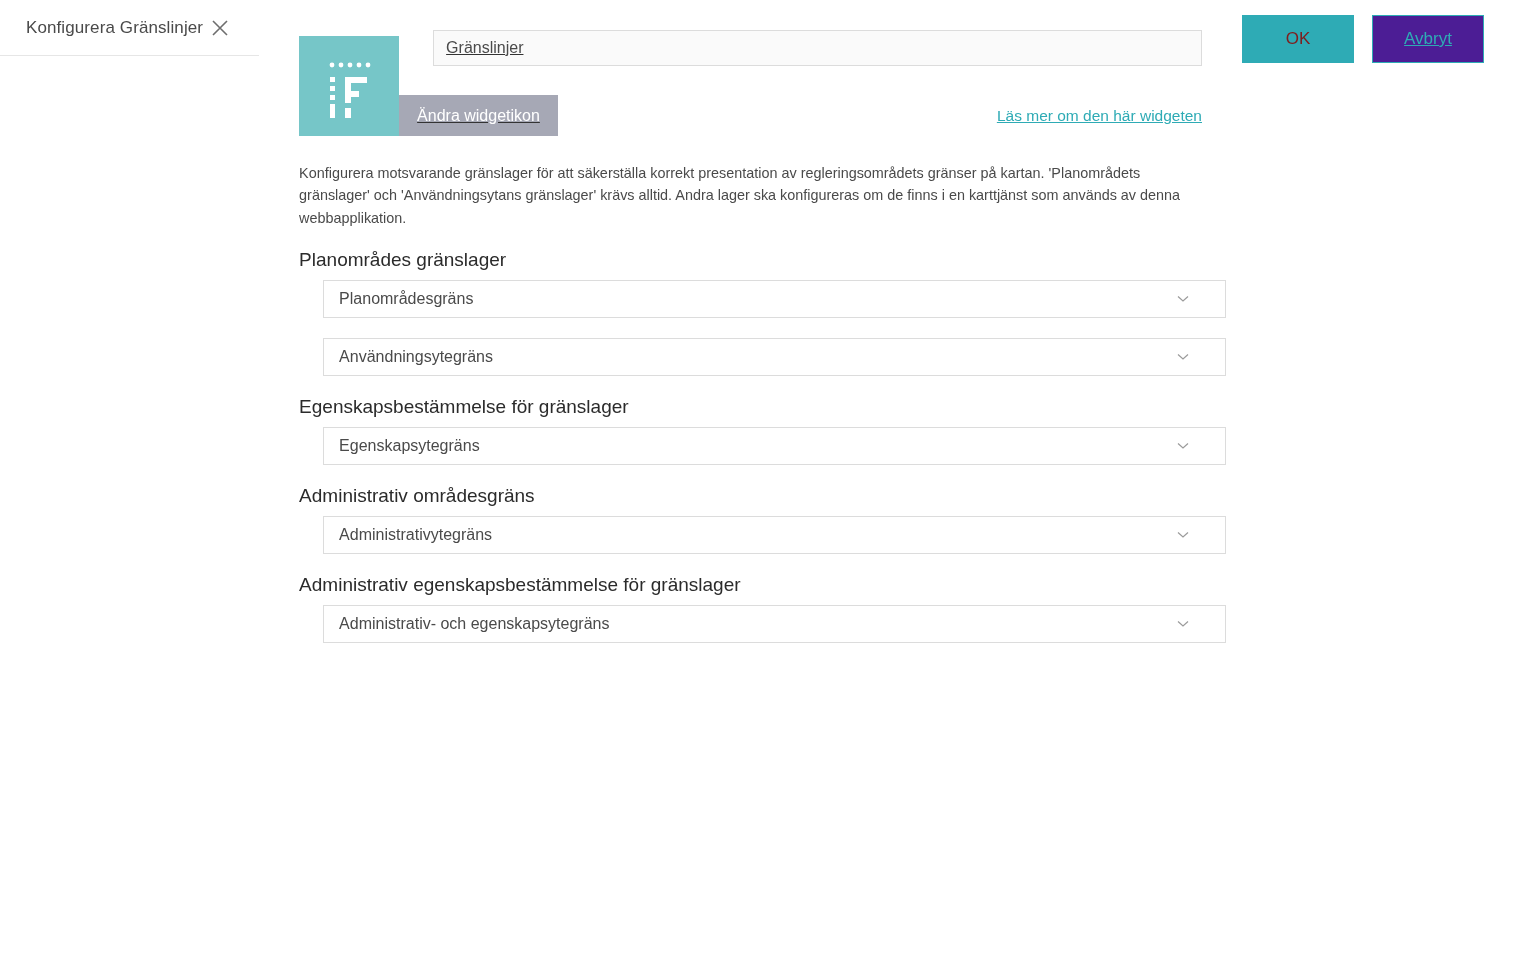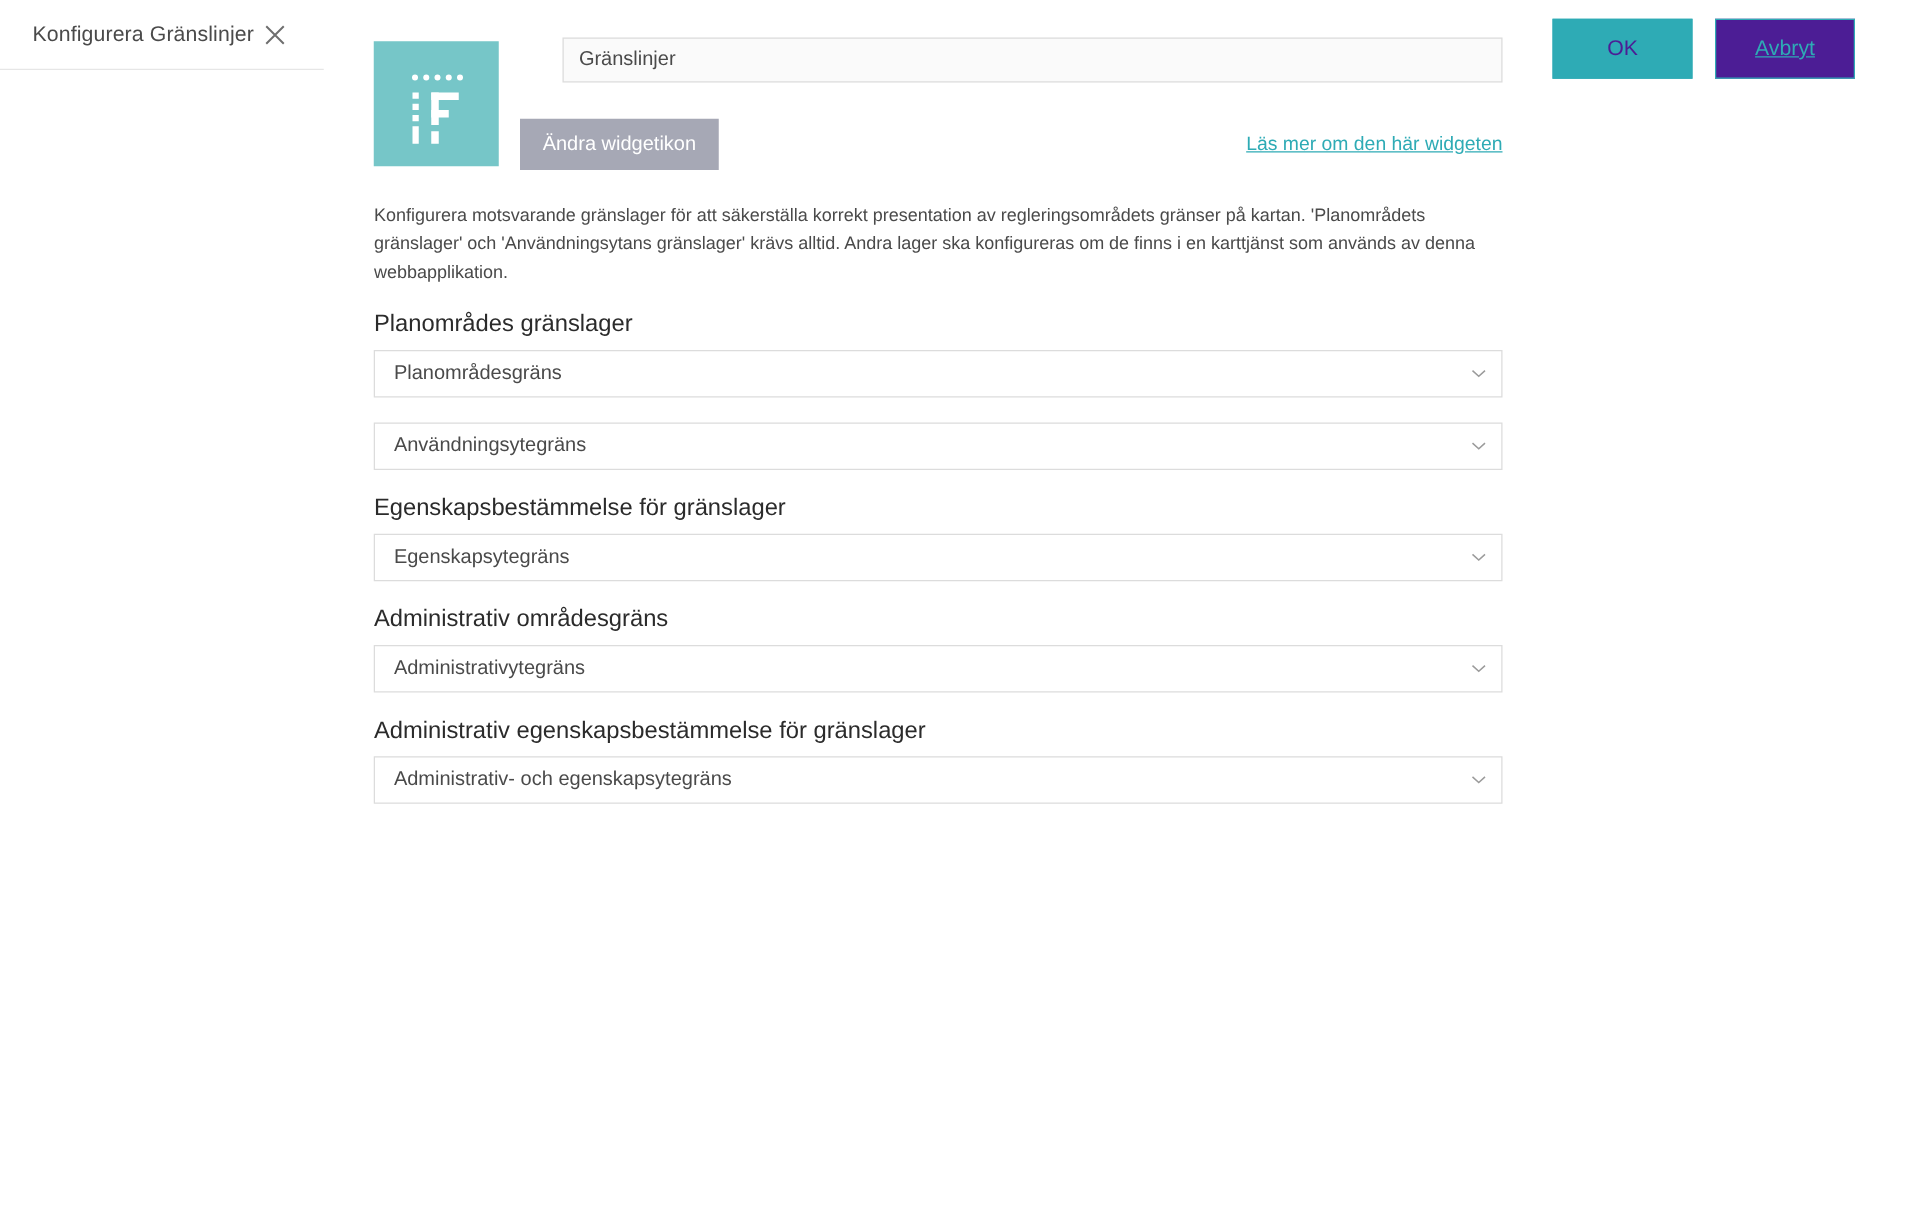--- a/index.html
+++ b/index.html
@@ -52,22 +52,23 @@
 
   
   .body {
     flex: 1;
     padding: 30px 40px 0 40px;
     position: relative;
   }
 
   .top-row {
     display: flex;
-    align-items: center;
-    gap: 17px;
+    align-items: flex-end;
+    gap: 0;
+    text-decoration: underline;
   }
 
   .widget-icon {
     width: 100px;
     height: 100px;
     background: #76c6c8;
     flex: 0 0 100px;
     position: relative;
   }
   .widget-icon svg { display: block; }
@@ -144,20 +145,21 @@
     height: 38px;
     border: 1px solid #dcdcdc;
     background: #ffffff;
     font-size: 16px;
     color: #4a4a4a;
     padding: 0 34px 0 15px;
     display: flex;
     align-items: center;
     cursor: pointer;
     font-family: "Liberation Sans", sans-serif;
+    margin-left: 24px;
   }
   .caret {
     position: absolute;
     right: 13px;
     top: 50%;
     transform: translateY(-50%);
     pointer-events: none;
     color: #9b9b9b;
   }
   .caret svg { display: block; }
@@ -177,21 +179,21 @@
     min-width: 112px;
     font-size: 17px;
     font-family: "Liberation Sans", sans-serif;
     cursor: pointer;
     display: flex;
     align-items: center;
     justify-content: center;
   }
   .btn-ok {
     background: #2eabb5;
-    color: #4c1d95;
+    color: #7f1d1d;
     border: 1px solid #2eabb5;
   }
   .btn-cancel {
     background: #4c1d95;
     color: #2eabb5;
     border: 1px solid #2eabb5;
     text-decoration: underline;
   }
 </style>
 </head>

